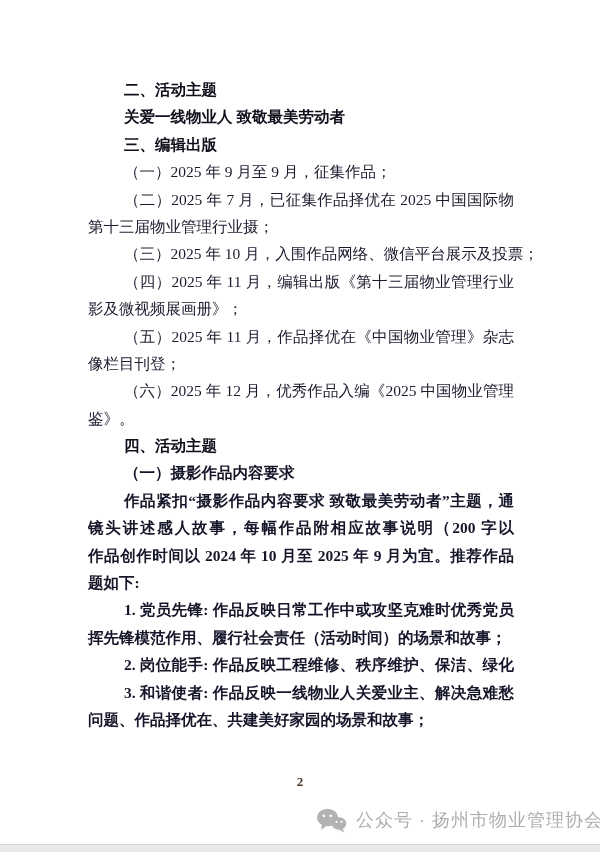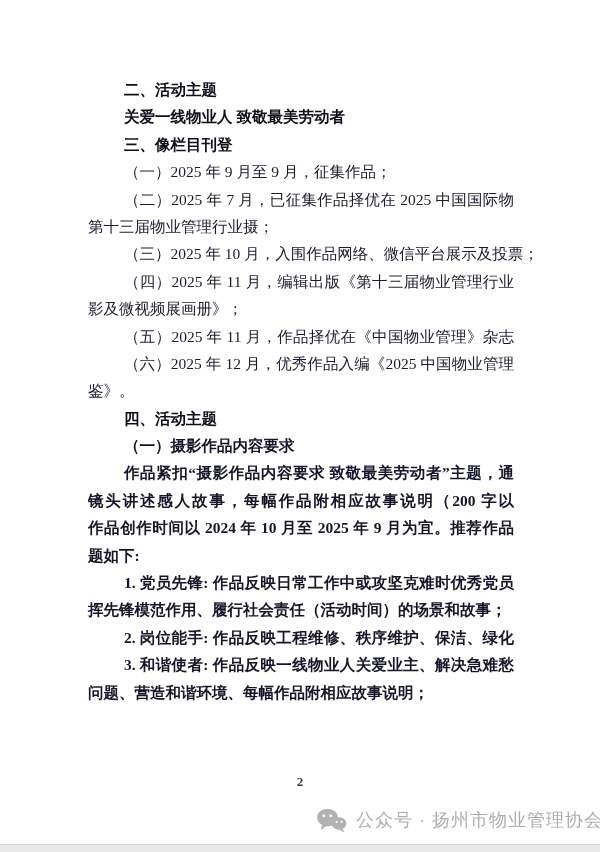--- a/index.html
+++ b/index.html
@@ -90,38 +90,39 @@
 <div class="page">
 
   <div class="doc-body">
       <div class="para heading">
         <div class="line first">二、活动主题</div>
       </div>
       <div class="para heading">
         <div class="line first">关爱一线物业人 致敬最美劳动者</div>
       </div>
       <div class="para heading">
-        <div class="line first">三、像栏目刊登</div>
+        <div class="line first">三、编辑出版</div>
       </div>
       <div class="para body">
         <div class="line first">（一）2025 年 9 月至 9 月，征集作品；</div>
       </div>
       <div class="para body">
         <div class="line first fill">（二）2025 年 7 月，已征集作品择优在 2025 中国国际物业</div>
         <div class="line">第十三届物业管理行业摄；</div>
       </div>
       <div class="para body">
         <div class="line first">（三）2025 年 10 月，入围作品网络、微信平台展示及投票；</div>
       </div>
       <div class="para body">
         <div class="line first fill">（四）2025 年 11 月，编辑出版《第十三届物业管理行业摄</div>
         <div class="line">影及微视频展画册》；</div>
       </div>
       <div class="para body">
         <div class="line first fill">（五）2025 年 11 月，作品择优在《中国物业管理》杂志镜</div>
+        <div class="line">像栏目刊登；</div>
       </div>
       <div class="para body">
         <div class="line first fill">（六）2025 年 12 月，优秀作品入编《2025 中国物业管理年</div>
         <div class="line">鉴》。</div>
       </div>
       <div class="para heading">
         <div class="line first">四、活动主题</div>
       </div>
       <div class="para subheading">
         <div class="line first">（一）摄影作品内容要求</div>
@@ -134,21 +135,21 @@
       </div>
       <div class="para kai">
         <div class="line first fill">1. 党员先锋: 作品反映日常工作中或攻坚克难时优秀党员发</div>
         <div class="line">挥先锋模范作用、履行社会责任（活动时间）的场景和故事；</div>
       </div>
       <div class="para kai">
         <div class="line first fill">2. 岗位能手: 作品反映工程维修、秩序维护、保洁、绿化等</div>
       </div>
       <div class="para kai">
         <div class="line first fill">3. 和谐使者: 作品反映一线物业人关爱业主、解决急难愁盼</div>
-        <div class="line">问题、营造和谐环境、每幅作品附相应故事说明；</div>
+        <div class="line">问题、作品择优在、共建美好家园的场景和故事；</div>
       </div>
     </div>
 
   <div class="page-number">2</div>
 
   <div class="footer-watermark">
     <span>
       <svg class="wechat-icon" width="31" height="25" viewBox="0 0 31 25">
         <g fill="#b2b2b2">
           <ellipse cx="11.5" cy="9.5" rx="10.5" ry="8.7"></ellipse>

